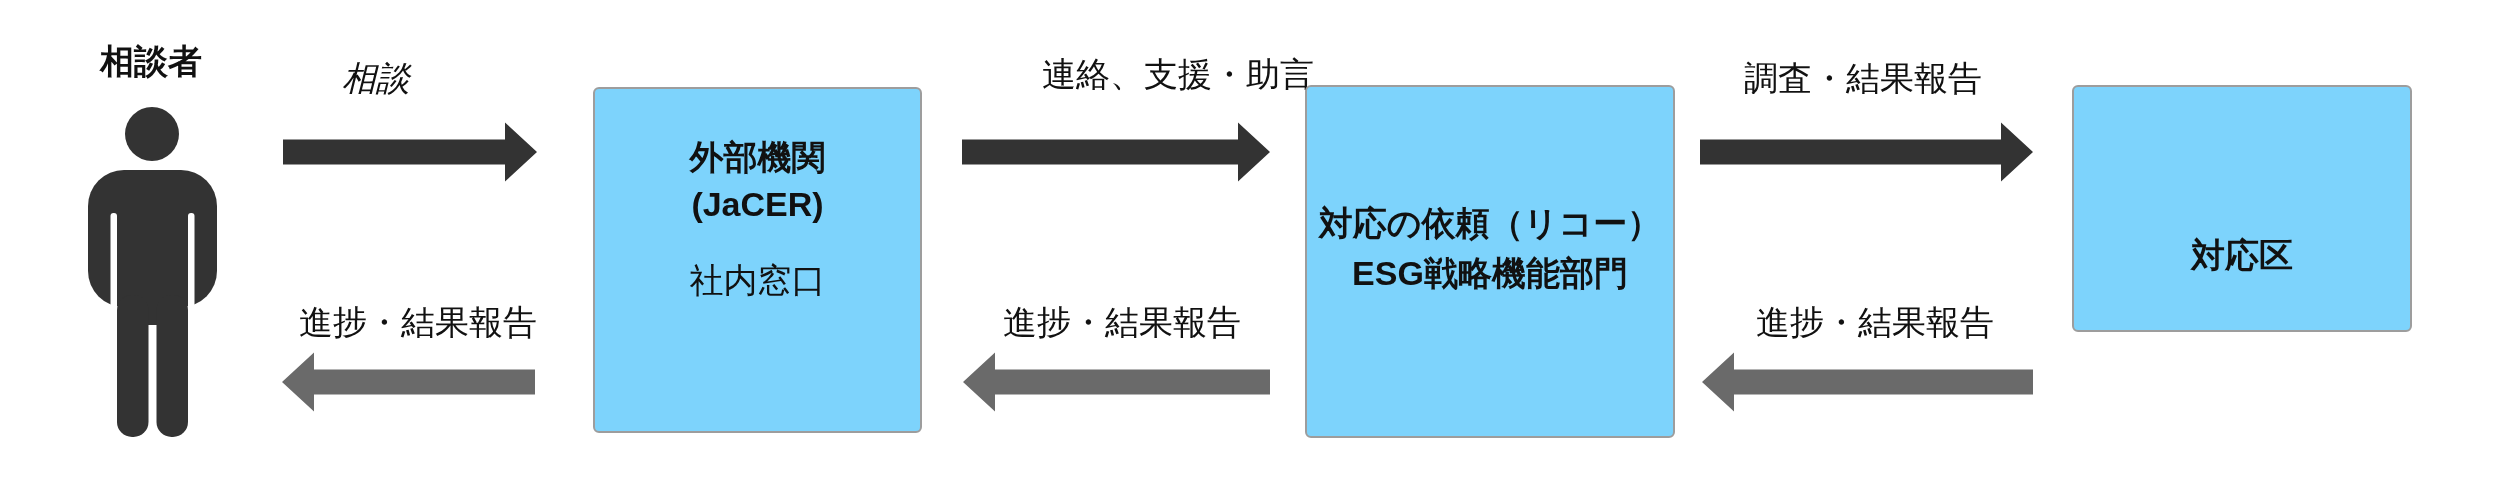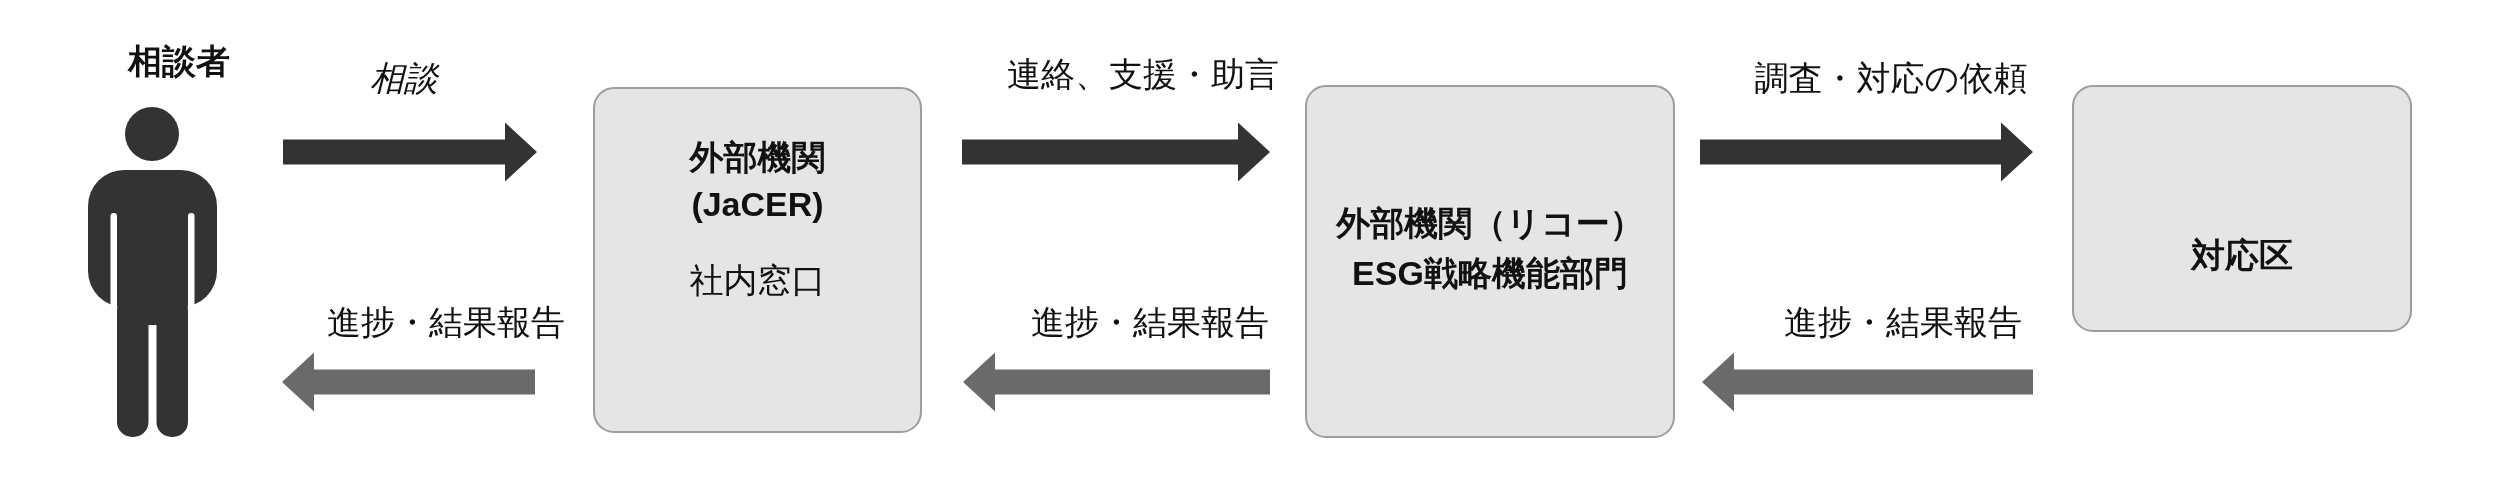--- a/index.html
+++ b/index.html
@@ -11,28 +11,27 @@
     color:#111111;
     overflow:hidden;
   }
   .lbl {
     position:absolute;
     transform:translate(-50%,-50%);
     font-size:34px;
     line-height:1.2;
     white-space:nowrap;
     color:#111111;
-    margin-left:28px;
   }
   .bold { font-weight:bold; }
   .box {
     position:absolute;
-    background:#e5e5e5;
+    background:#7dd3fc;
     border:2.5px solid #9d9d9d;
-    border-radius:21px;
+    border-radius:6px;
     box-sizing:border-box;
   }
   .boxline {
     position:absolute;
     left:0; right:0;
     text-align:center;
     transform:translateY(-50%);
     font-size:34px;
     line-height:1.2;
     white-space:nowrap;
@@ -69,36 +68,36 @@
   <svg class="arrow" style="left:282px; top:352px;" width="253" height="60">
     <polygon class="fill-gray" points="253,17.5 32,17.5 32,0.5 0,30 32,59.5 32,42.5 253,42.5"></polygon>
   </svg>
 
   <div class="box" style="left:593px; top:87px; width:329px; height:346px;">
     <div class="boxline bold" style="top:68px;">外部機関</div>
     <div class="boxline bold" style="top:115px;">(JaCER)</div>
     <div class="boxline" style="top:191px;">社内窓口</div>
   </div>
 
-  <div class="lbl" style="left:1115px; top:74px;text-align:center;">連絡、支援・助言</div>
+  <div class="lbl" style="left:1178px; top:74px;text-align:center;">連絡、支援・助言</div>
   <svg class="arrow" style="left:962px; top:122px;" width="308" height="60">
     <polygon class="fill-dark" points="0,17.5 276,17.5 276,0.5 308,30 276,59.5 276,42.5 0,42.5"></polygon>
   </svg>
 
   <div class="lbl" style="left:1122px; top:322px;">進捗・結果報告</div>
   <svg class="arrow" style="left:963px; top:352px;" width="307" height="60">
     <polygon class="fill-gray" points="307,17.5 32,17.5 32,0.5 0,30 32,59.5 32,42.5 307,42.5"></polygon>
   </svg>
 
   <div class="box" style="left:1305px; top:85px; width:370px; height:353px;">
-    <div class="boxline bold" style="top:136px;">外部機関（リコー）</div>
+    <div class="boxline bold" style="top:136px;">対応の依頼（リコー）</div>
     <div class="boxline bold" style="top:186px;text-align:center;">ESG戦略機能部門</div>
   </div>
 
-  <div class="lbl" style="left:1863px; top:78px;">調査・対応の依頼</div>
+  <div class="lbl" style="left:1863px; top:78px;">調査・結果報告</div>
   <svg class="arrow" style="left:1700px; top:122px;" width="333" height="60">
     <polygon class="fill-dark" points="0,17.5 301,17.5 301,0.5 333,30 301,59.5 301,42.5 0,42.5"></polygon>
   </svg>
 
   <div class="lbl" style="left:1875px; top:322px;">進捗・結果報告</div>
   <svg class="arrow" style="left:1702px; top:352px;" width="331" height="60">
     <polygon class="fill-gray" points="331,17.5 32,17.5 32,0.5 0,30 32,59.5 32,42.5 331,42.5"></polygon>
   </svg>
 
   <div class="box" style="left:2072px; top:85px; width:340px; height:247px;">

